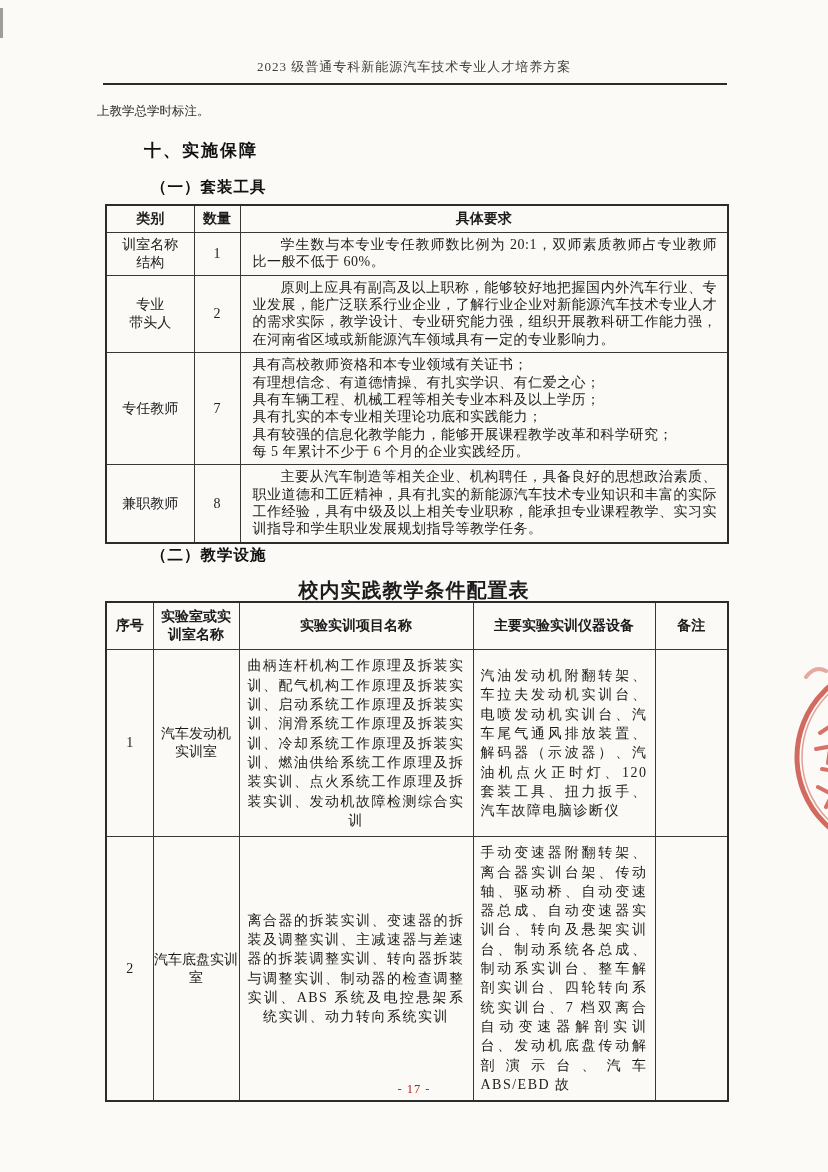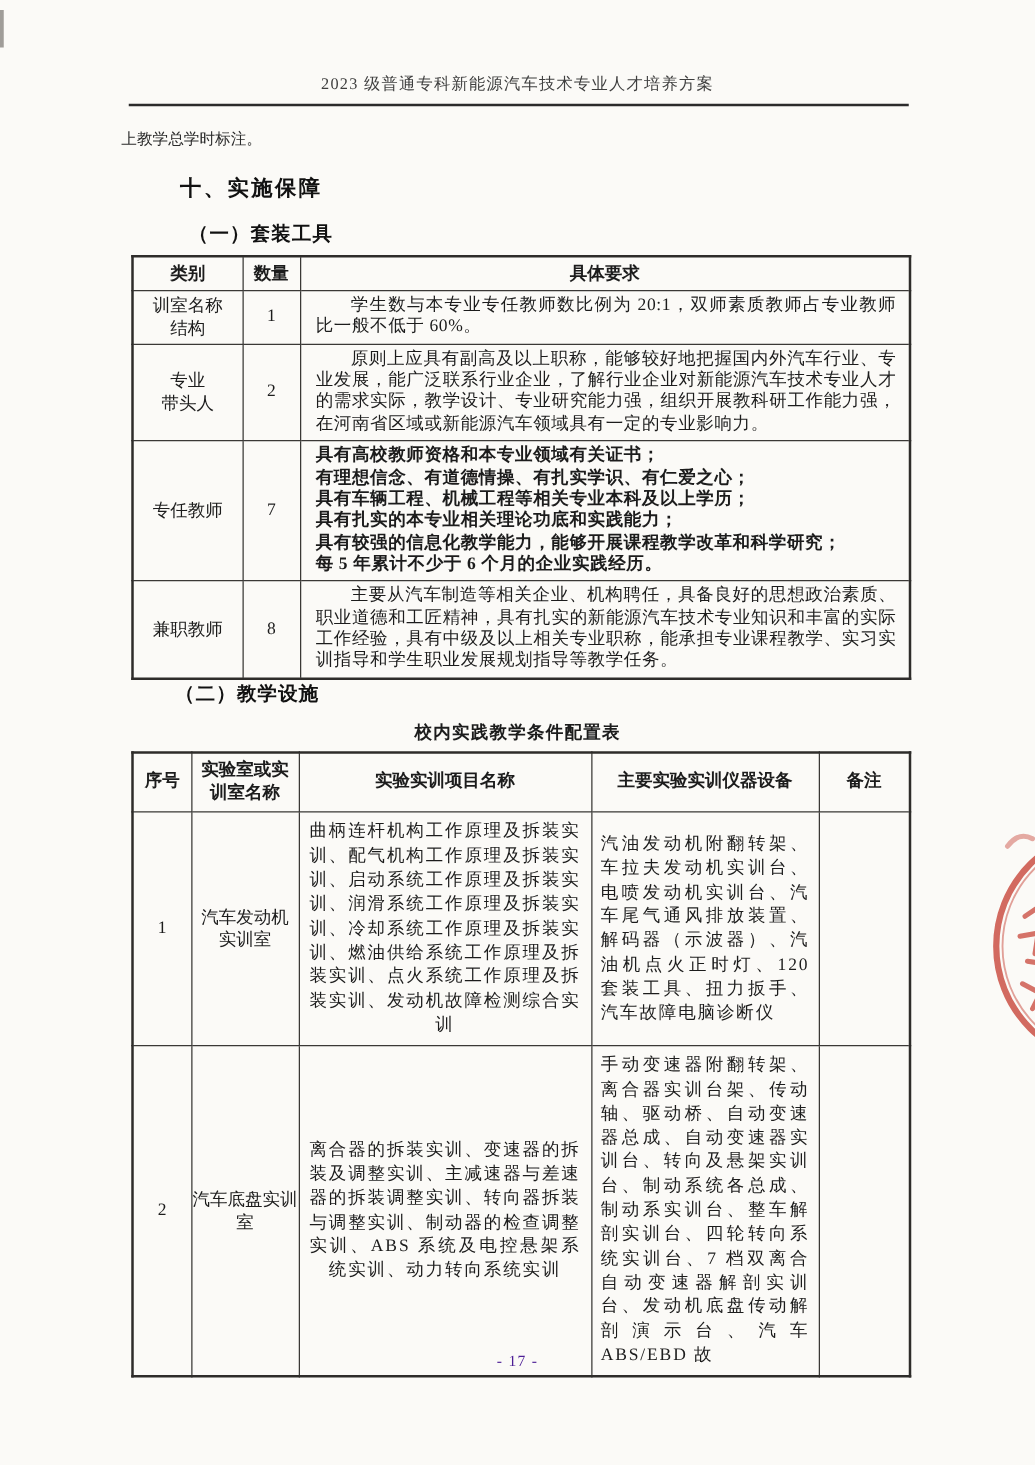--- a/index.html
+++ b/index.html
@@ -30,44 +30,44 @@
     font-size: 12.5px; color: #2a2a2a;
   }
   .sec-heading {
     position: absolute; top: 139px; left: 144px;
     font-size: 17px; font-weight: bold; letter-spacing: 2px; color: #111;
   }
   .sub-heading {
     font-size: 15.5px; font-weight: bold; letter-spacing: 1px; color: #111;
   }
   .sub1 { position: absolute; top: 177px; left: 151px; }
-  .sub2 { position: absolute; top: 545px; left: 140px; font-family: Liberation Mono, monospace; }
+  .sub2 { position: absolute; top: 545px; left: 151px; font-family: Liberation Mono, monospace; }
   table {
     border-collapse: collapse; table-layout: fixed;
     background: transparent;
   }
   .t1 {
     position: absolute; top: 204px; left: 105px; width: 622px;
     border: 2px solid #2e2c2a; font-size: 14px;
   }
   .t1 th, .t1 td { border: 1px solid #3a3836; }
   .t1 th {
     font-weight: bold; text-align: center; padding: 4px 2px; font-size: 14px;
   }
   .cell-center { text-align: center; vertical-align: middle; white-space: pre-line; }
   .t1 .num { text-align: center; vertical-align: middle; font-size: 14px; }
   .t1 .req {
     padding: 3px 10px 4px 12px; line-height: 1.24; text-align: justify;
     letter-spacing: 0.5px; vertical-align: middle;
   }
   .indent { text-indent: 2em; }
-  .lines { white-space: pre-line; text-align: left; text-indent: 0; font-weight: bold; }
+  .lines { white-space: pre-line; text-align: left; text-indent: 0; }
   .t2-title {
     position: absolute; top: 577px; left: 0; width: 100%;
-    text-align: center; font-size: 14px; font-weight: bold; letter-spacing: 1px;
+    text-align: center; font-size: 20px; font-weight: bold; letter-spacing: 1px;
   }
   .t2 {
     position: absolute; top: 601px; left: 105px; width: 622px;
     border: 2px solid #2e2c2a; font-size: 14px;
   }
   .t2 th, .t2 td { border: 1px solid #3a3836; vertical-align: middle; }
   .t2 th {
     font-weight: bold; text-align: center; padding: 5px 2px; font-size: 14px;
     white-space: pre-line; line-height: 1.3;
   }
@@ -76,21 +76,21 @@
     text-align: justify; text-align-last: center;
   }
   .t2 .equip {
     padding: 6px 7px; line-height: 1.38; letter-spacing: 1.5px;
     text-align: justify;
     margin-left: 28px;
   }
   .t2 .remark { }
   .page-number {
     position: absolute; top: 1082px; left: 0; width: 100%;
-    text-align: center; font-size: 12.5px; color: #4c1d95; letter-spacing: 1px;
+    text-align: center; font-size: 12.5px; color: #b91c1c; letter-spacing: 1px;
   }
   .stamp { position: absolute; left: 792px; top: 645px; width: 200px; height: 220px; }
 </style>
 </head>
 <body>
 
 <div class="page">
 
   <div class="scan-artifact"></div>
 

